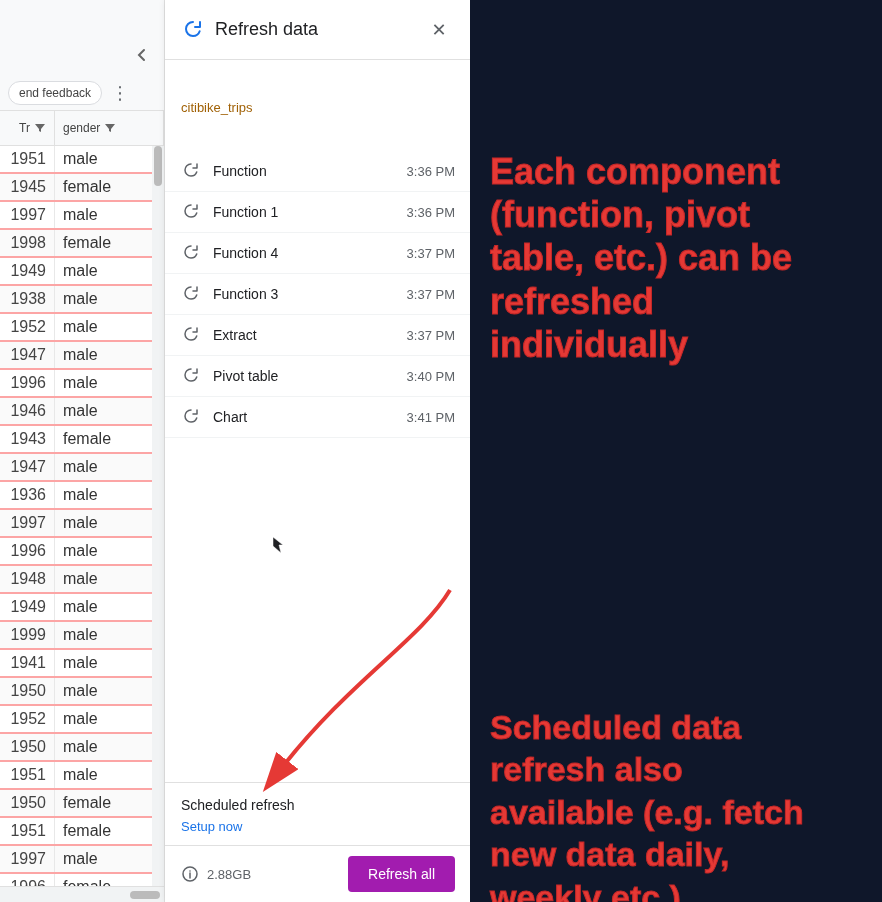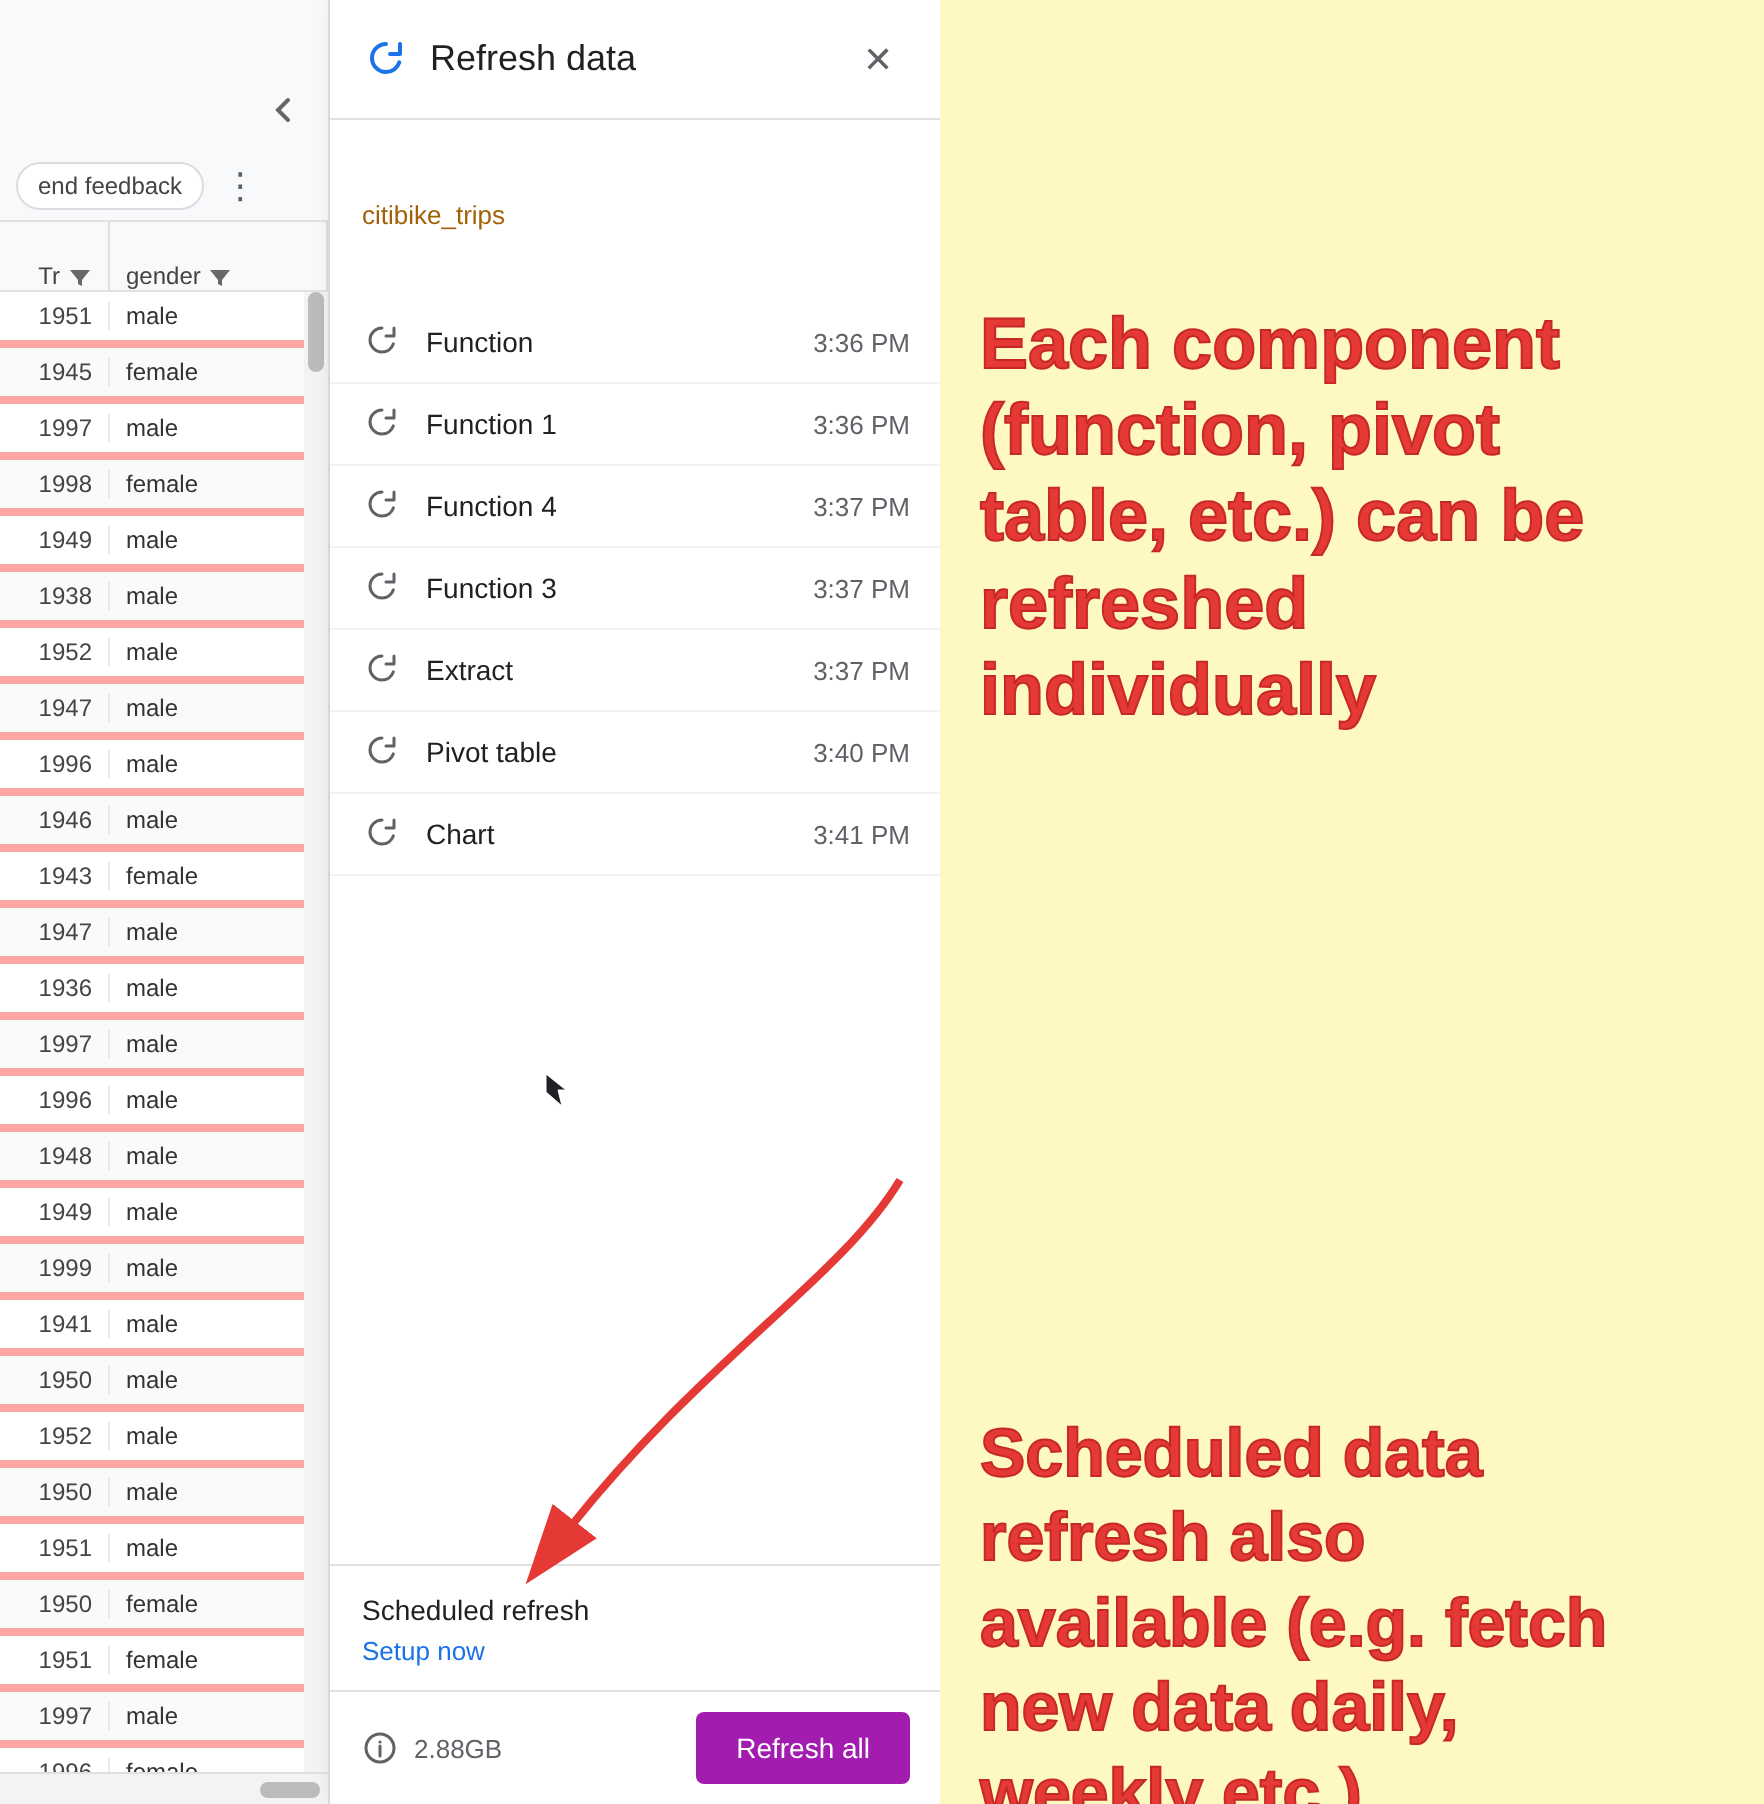--- a/index.html
+++ b/index.html
@@ -50,21 +50,21 @@
 
     .table-header-row {
       display: flex;
       background: #f8f9fa;
       border-bottom: 1px solid #e0e0e0;
       height: 36px;
     }
 
     .table-col-header {
       display: flex;
-      align-items: flex-end;
+      align-items: center;
       padding: 0 8px;
       font-size: 12px;
       color: #444;
       font-weight: 500;
       border-right: 1px solid #e0e0e0;
       gap: 4px;
     }
 
     .table-col-header:first-child {
       width: 55px;
@@ -77,23 +77,22 @@
 
     .filter-icon {
       width: 12px;
       height: 12px;
       display: inline-block;
     }
 
     .table-data-row {
       display: flex;
       height: 28px;
-      border-bottom: 4px solid #fca5a5;
-      font-size: 12px;
-      align-items: center;
+      border-bottom: 2px solid #fca5a5;
+      font-size: 16px;
     }
 
     .table-data-row:nth-child(even) {
       background: #fafafa;
     }
 
     .table-cell {
       display: flex;
       align-items: center;
       padding: 0 8px;
@@ -111,21 +110,21 @@
       color: #333;
     }
 
     
     .annotation-area {
       position: absolute;
       left: 470px;
       top: 0;
       right: 0;
       height: 902px;
-      background: #fef9c3;
+      background: #0f172a;
       padding: 20px;
     }
 
     .annotation-text-1 {
       font-family: Arial, sans-serif;
       font-size: 36px;
       font-weight: 900;
       color: #e53935;
       line-height: 1.2;
       -webkit-text-stroke: 1px #c62828;

